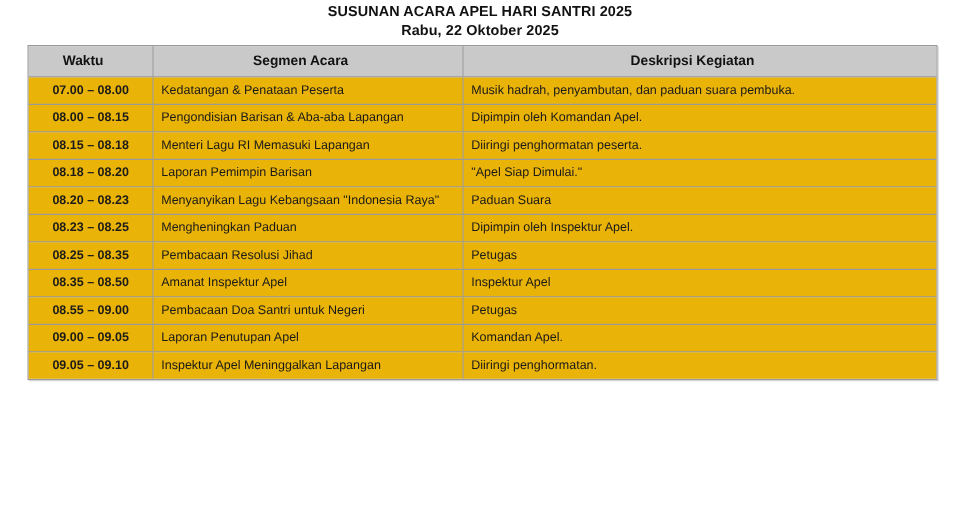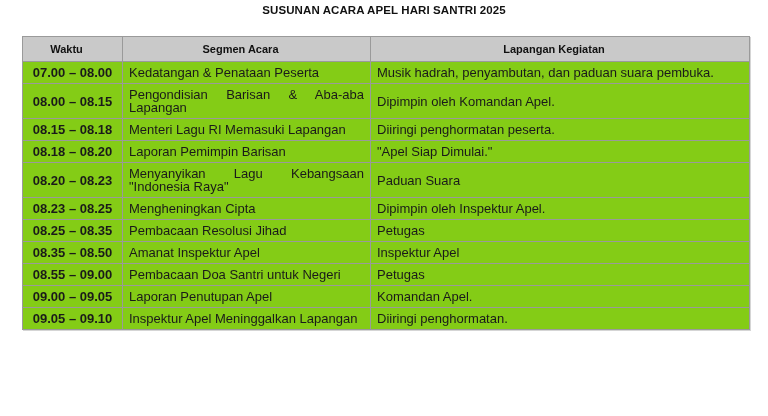--- a/index.html
+++ b/index.html
@@ -74,25 +74,25 @@
     padding: 6px 16px 6px 4px;
     height: 16px;
     color: #111111;
     box-sizing: border-box;
   }
   table.schedule thead th:last-child { border-right: none; }
 
   table.schedule tbody td {
     border-right: 1px solid #9a9a9a;
     border-bottom: 1px solid #9a9a9a;
-    font-size: 13px;
+    font-size: 10px;
     padding: 4px 6px;
     vertical-align: middle;
     box-sizing: border-box;
-    background: #84cc16;
+    background: #eab308;
     color: #1a1a1a;
     line-height: 13px;
   }
   table.schedule tbody td:last-child { border-right: none; }
   table.schedule tbody tr:last-child td { border-bottom: none; }
 
   td.time {
     text-align: center;
     font-weight: bold;
     white-space: nowrap;
@@ -108,33 +108,34 @@
     text-align: left;
     padding-left: 8px;
   }
 </style>
 </head>
 <body>
 
 <div class="page">
 
   <div class="doc-title">SUSUNAN ACARA APEL HARI SANTRI 2025</div>
+  <div class="doc-subtitle">Rabu, 22 Oktober 2025</div>
 
   <div class="table-wrap">
     <table class="schedule">
       <colgroup>
         <col class="c-time">
         <col class="c-seg">
         <col class="c-desc">
       </colgroup>
       <thead>
         <tr>
           <th>Waktu</th>
           <th>Segmen Acara</th>
-          <th>Lapangan Kegiatan</th>
+          <th>Deskripsi Kegiatan</th>
         </tr>
       </thead>
       <tbody id="schedule-body">
           <tr>
             <td class="time">07.00 – 08.00</td>
             <td class="segment">Kedatangan &amp; Penataan Peserta</td>
             <td class="desc">Musik hadrah, penyambutan, dan paduan suara pembuka.</td>
           </tr>
           <tr>
             <td class="time">08.00 – 08.15</td>
@@ -151,21 +152,21 @@
             <td class="segment">Laporan Pemimpin Barisan</td>
             <td class="desc">"Apel Siap Dimulai."</td>
           </tr>
           <tr>
             <td class="time">08.20 – 08.23</td>
             <td class="segment">Menyanyikan Lagu Kebangsaan "Indonesia Raya"</td>
             <td class="desc">Paduan Suara</td>
           </tr>
           <tr>
             <td class="time">08.23 – 08.25</td>
-            <td class="segment">Mengheningkan Cipta</td>
+            <td class="segment">Mengheningkan Paduan</td>
             <td class="desc">Dipimpin oleh Inspektur Apel.</td>
           </tr>
           <tr>
             <td class="time">08.25 – 08.35</td>
             <td class="segment">Pembacaan Resolusi Jihad</td>
             <td class="desc">Petugas</td>
           </tr>
           <tr>
             <td class="time">08.35 – 08.50</td>
             <td class="segment">Amanat Inspektur Apel</td>

